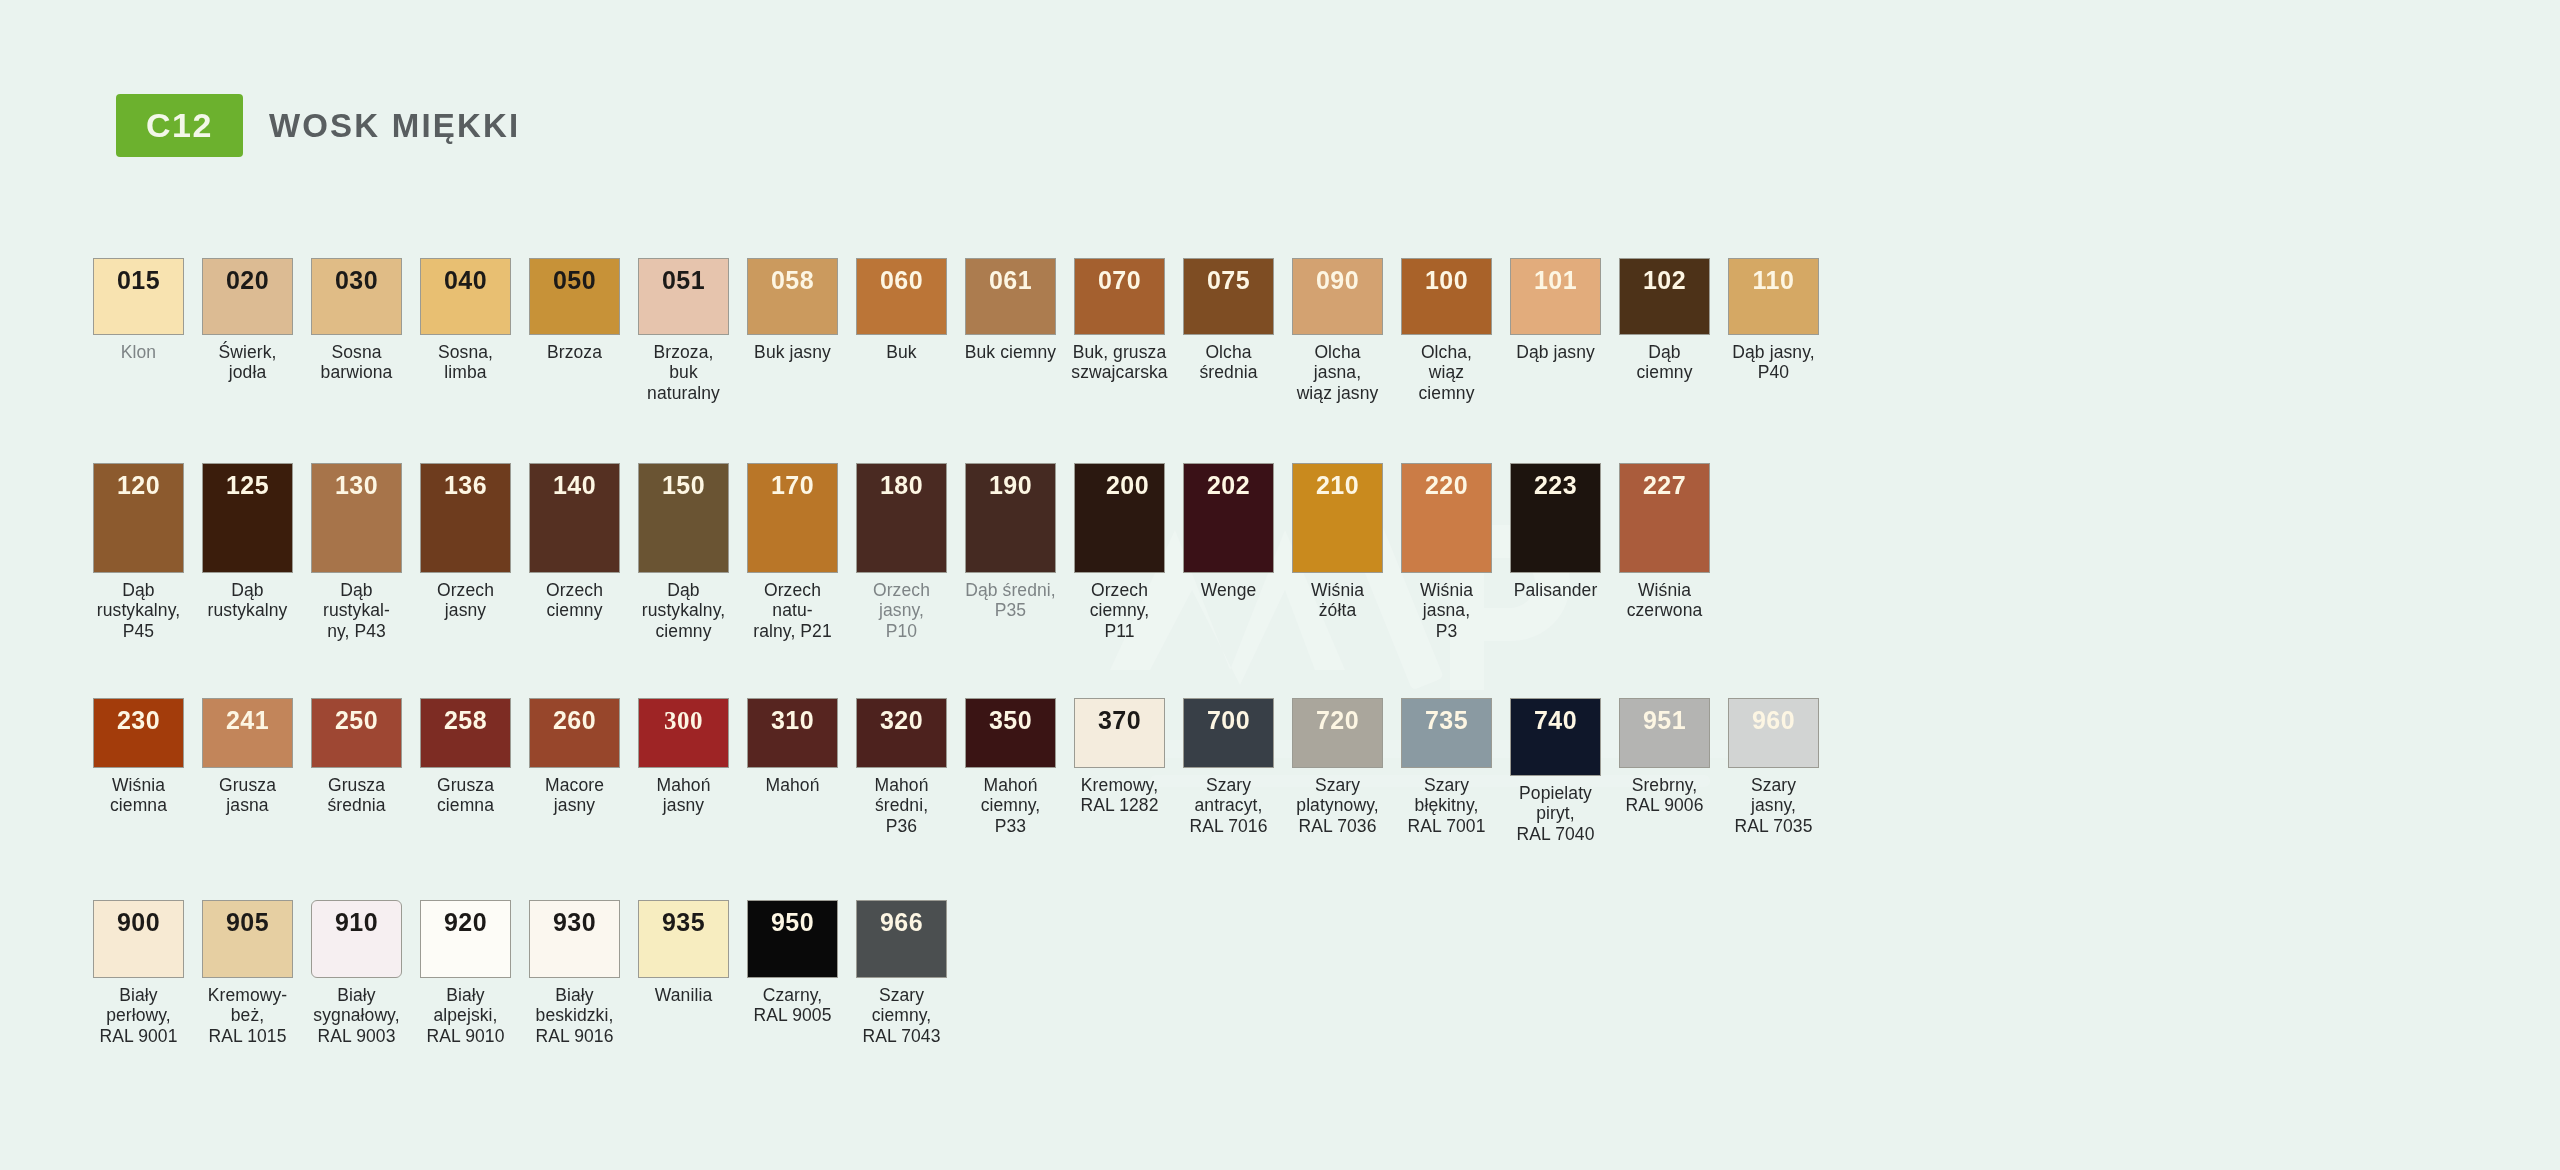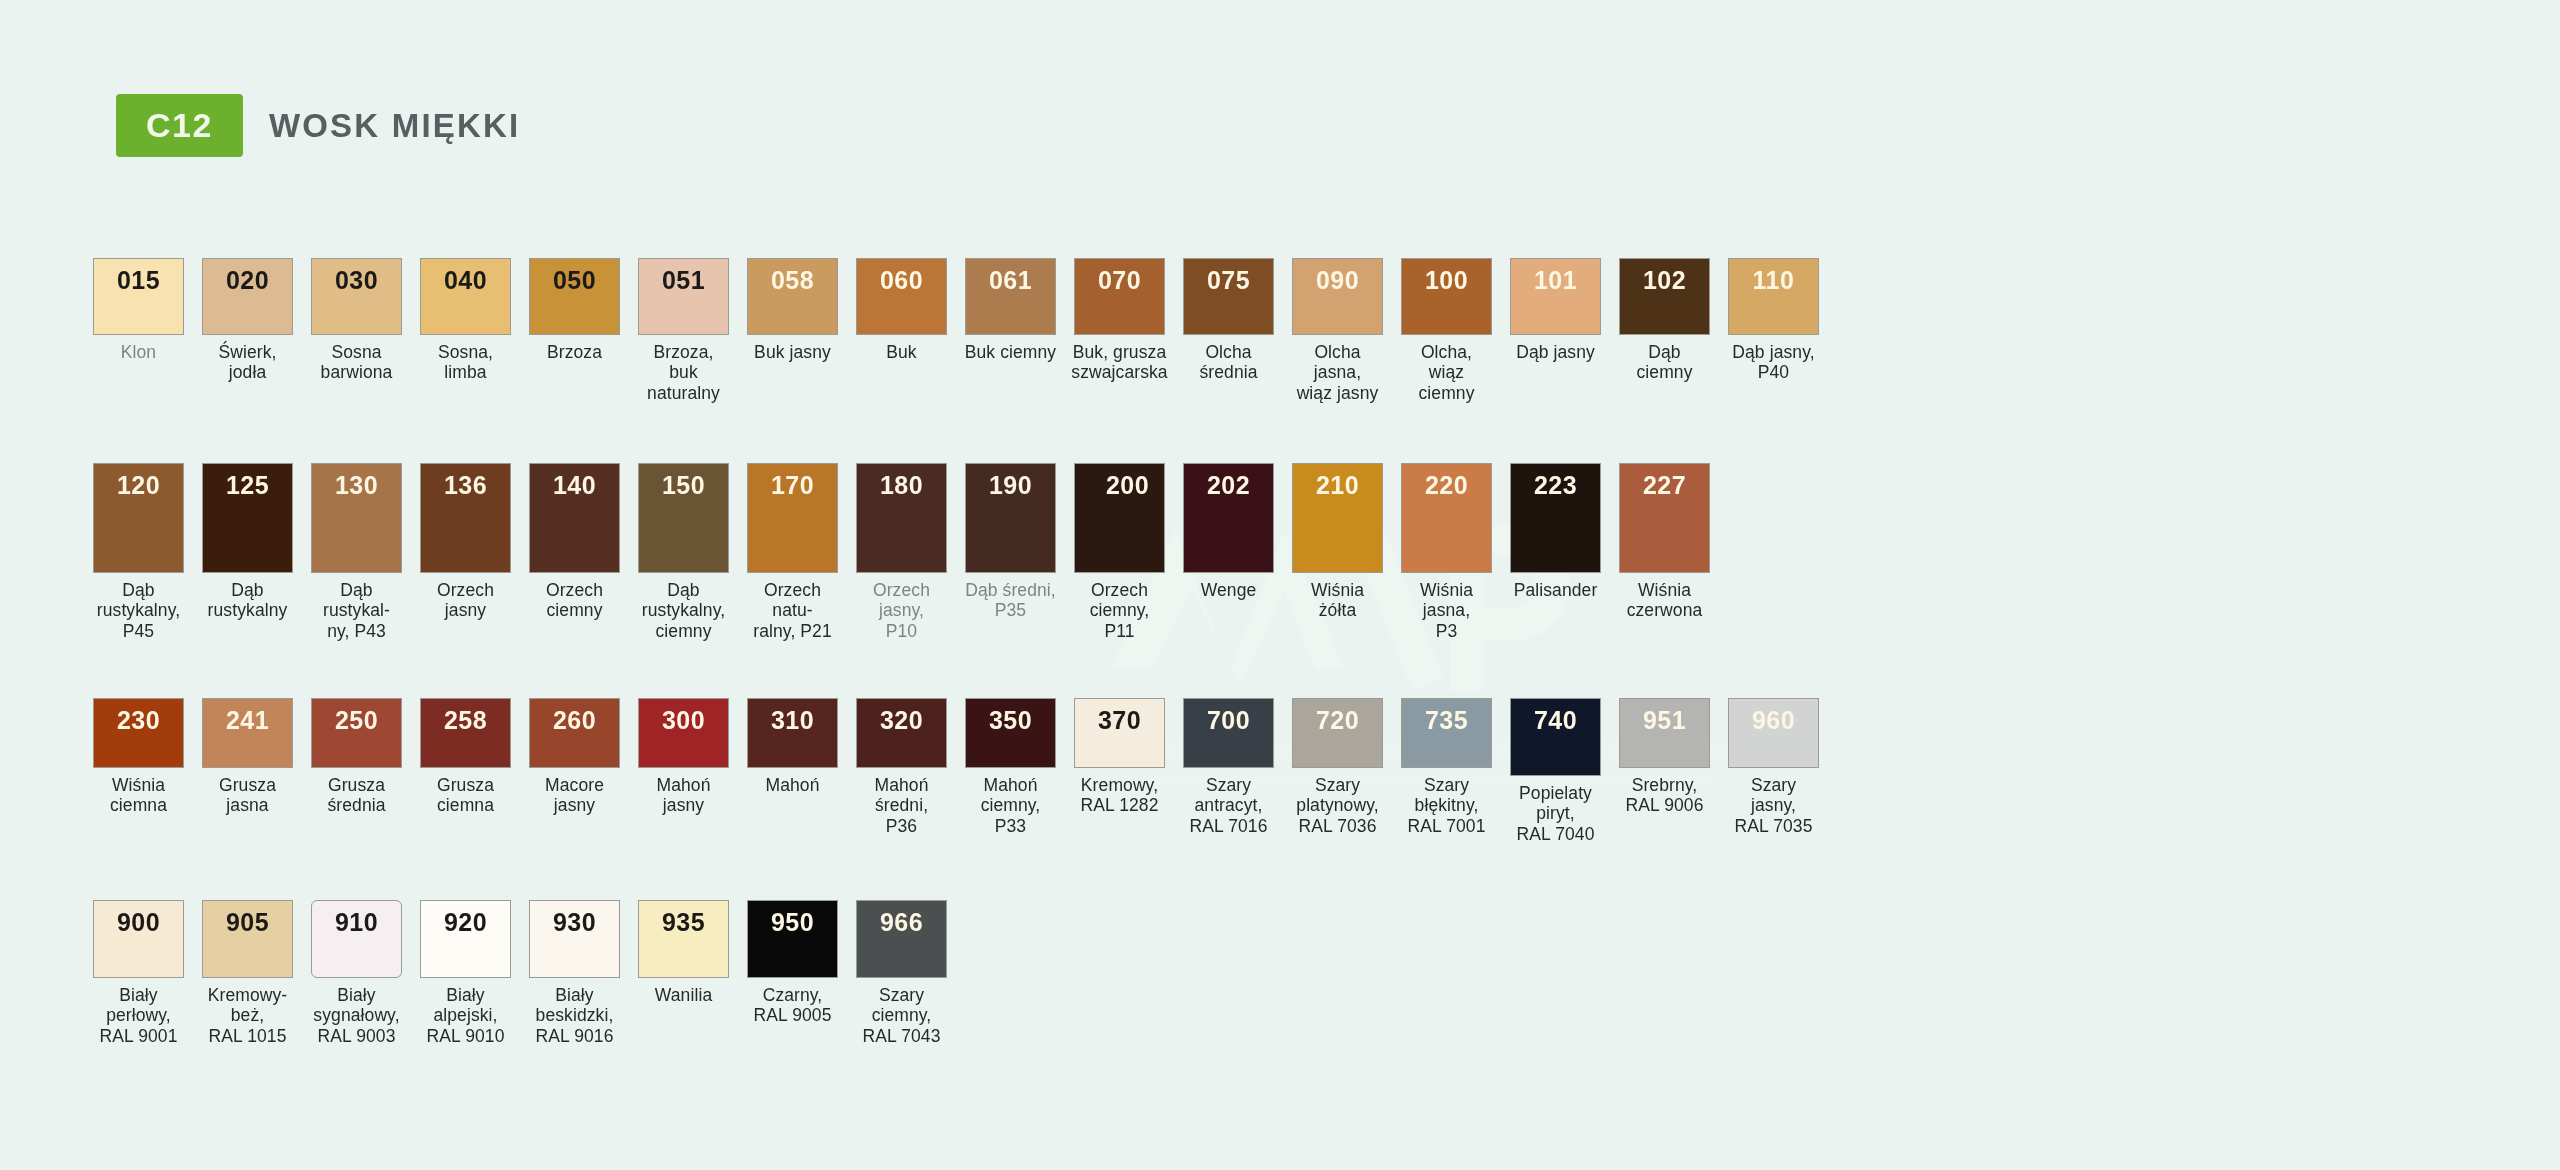--- a/index.html
+++ b/index.html
@@ -335,21 +335,21 @@
         <div class="cap">Grusza ciemna</div>
       </div>
       <div class="cell">
         <div class="chip" style="background: rgb(151, 70, 43); height: 70px;">
           <div class="code" style="color: rgb(253, 246, 227);">260</div>
         </div>
         <div class="cap">Macore jasny</div>
       </div>
       <div class="cell">
         <div class="chip" style="background: rgb(158, 36, 37); height: 70px;">
-          <div class="code" style="color: rgb(253, 246, 227);">300</div>
+          <div class="code" style="color: rgb(253, 246, 227); font-family: Liberation Serif, serif;">300</div>
         </div>
         <div class="cap">Mahoń jasny</div>
       </div>
       <div class="cell">
         <div class="chip" style="background: rgb(87, 37, 32); height: 70px;">
           <div class="code" style="color: rgb(253, 246, 227);">310</div>
         </div>
         <div class="cap">Mahoń</div>
       </div>
       <div class="cell">

